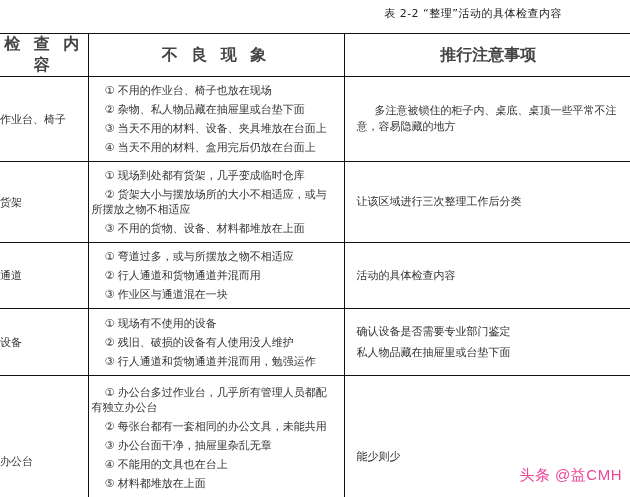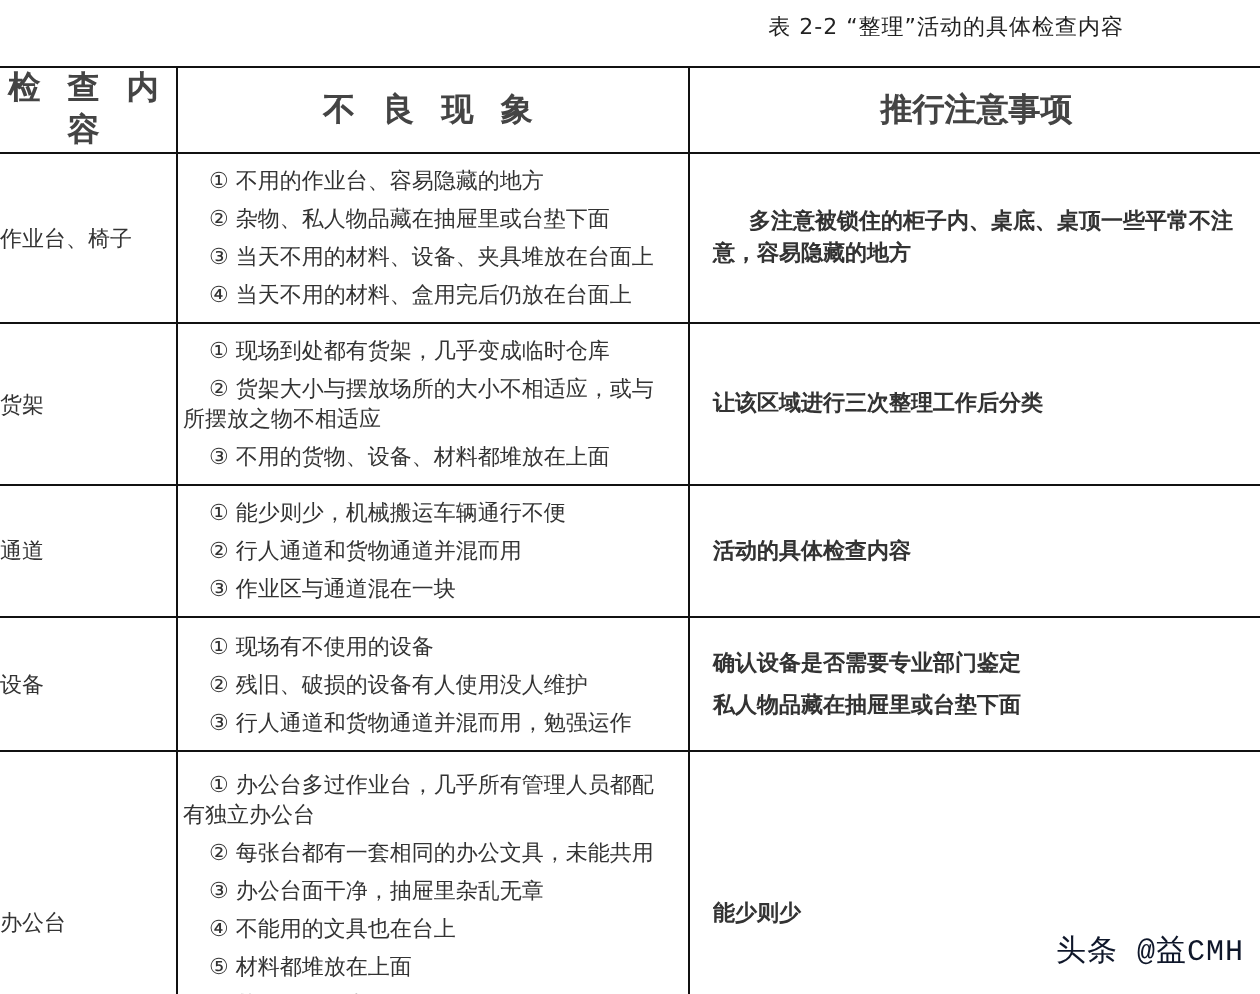--- a/index.html
+++ b/index.html
@@ -77,38 +77,37 @@
     color: #333;
   }
   .note {
     padding: 2px 10px 2px 12px !important;
     font-size: 11px;
     line-height: 16px;
     color: #333;
   }
   .note .line {
     margin: 5px 0;
-    font-weight: bold;
   }
   .note .indent {
     text-indent: 18px;
   }
   .row1 td { height: 80px; }
   .row2 td { height: 74px; }
   .row3 td { height: 57px; }
   .row4 td { height: 62px; }
   .row5 td { height: 154px; }
   .row5 .cat { vertical-align: middle; padding-top: 8px; }
   .watermark {
     position: absolute;
     right: 8px;
     bottom: 12px;
     font-size: 15px;
-    color: #0f172a;
-    font-family: Liberation Mono, monospace;
+    color: #ec4899;
+    font-family: Liberation Sans, sans-serif;
     letter-spacing: 0.5px;
   }
 </style>
 </head>
 <body>
 
 <div class="title">表 2-2  “整理”活动的具体检查内容</div>
 
 <table class="inspect">
   <colgroup>
@@ -121,21 +120,21 @@
       <th>检 查 内 容</th>
       <th>不 良 现 象</th>
       <th class="col3">推行注意事项</th>
     </tr>
   </thead>
   <tbody>
 
     <tr class="row1">
       <td class="cat">作业台、椅子</td>
       <td class="issues">
-        <div class="issue">① 不用的作业台、容易隐藏的地方</div>
+        <div class="issue">① 不用的作业台、椅子也放在现场</div>
         <div class="issue">② 杂物、私人物品藏在抽屉里或台垫下面</div>
         <div class="issue">③ 当天不用的材料、设备、夹具堆放在台面上</div>
         <div class="issue">④ 当天不用的材料、盒用完后仍放在台面上</div>
       </td>
       <td class="note">
         <div class="line indent">多注意被锁住的柜子内、桌底、桌顶一些平常不注意，容易隐藏的地方</div>
       </td>
     </tr>
 
     <tr class="row2">
@@ -146,21 +145,21 @@
         <div class="issue">③ 不用的货物、设备、材料都堆放在上面</div>
       </td>
       <td class="note">
         <div class="line">让该区域进行三次整理工作后分类</div>
       </td>
     </tr>
 
     <tr class="row3">
       <td class="cat">通道</td>
       <td class="issues">
-        <div class="issue">① 能少则少，机械搬运车辆通行不便</div>
+        <div class="issue">① 弯道过多，或与所摆放之物不相适应</div>
         <div class="issue">② 行人通道和货物通道并混而用</div>
         <div class="issue">③ 作业区与通道混在一块</div>
       </td>
       <td class="note">
         <div class="line">活动的具体检查内容</div>
       </td>
     </tr>
 
     <tr class="row4">
       <td class="cat">设备</td>

